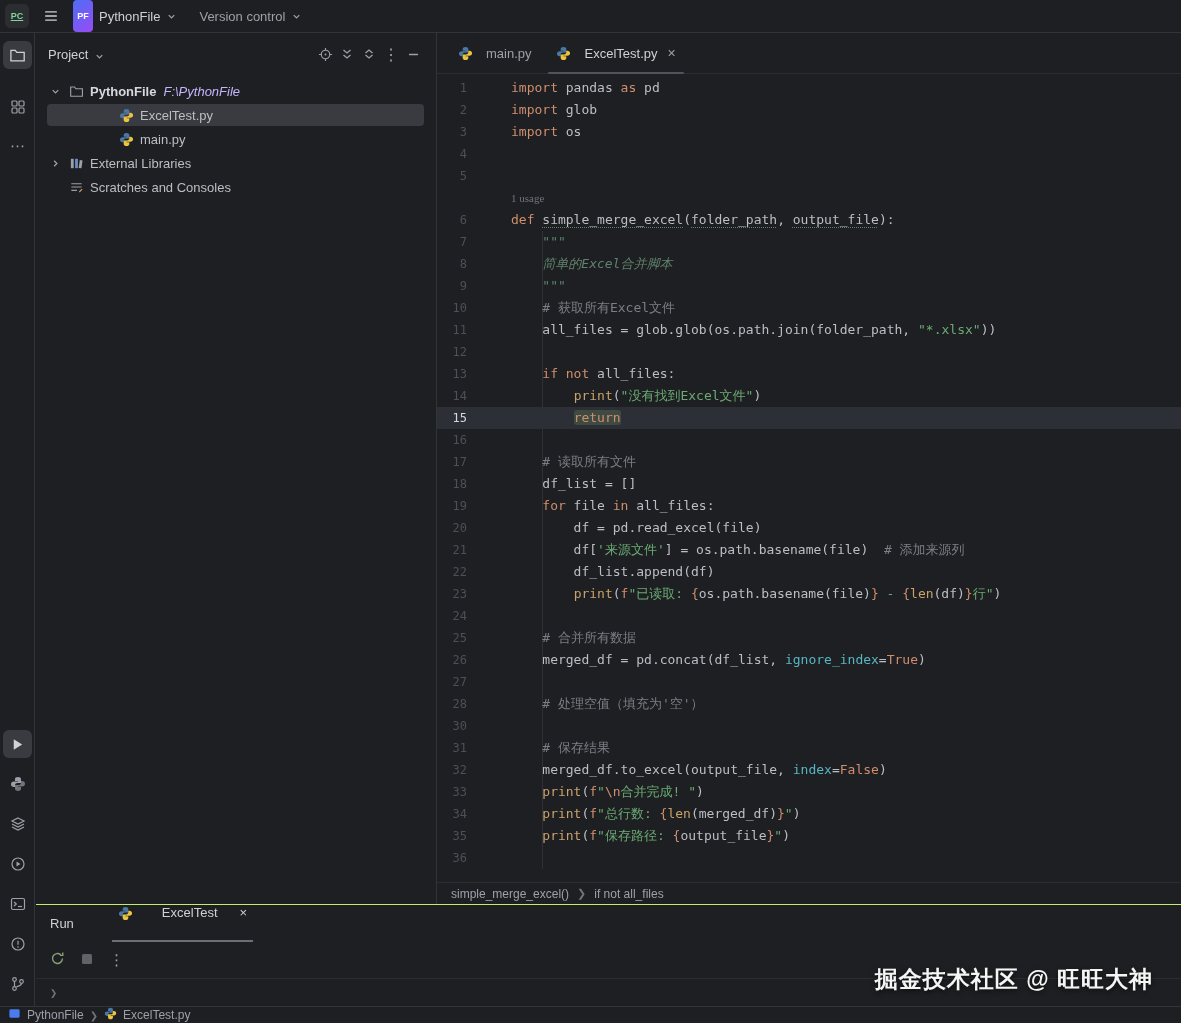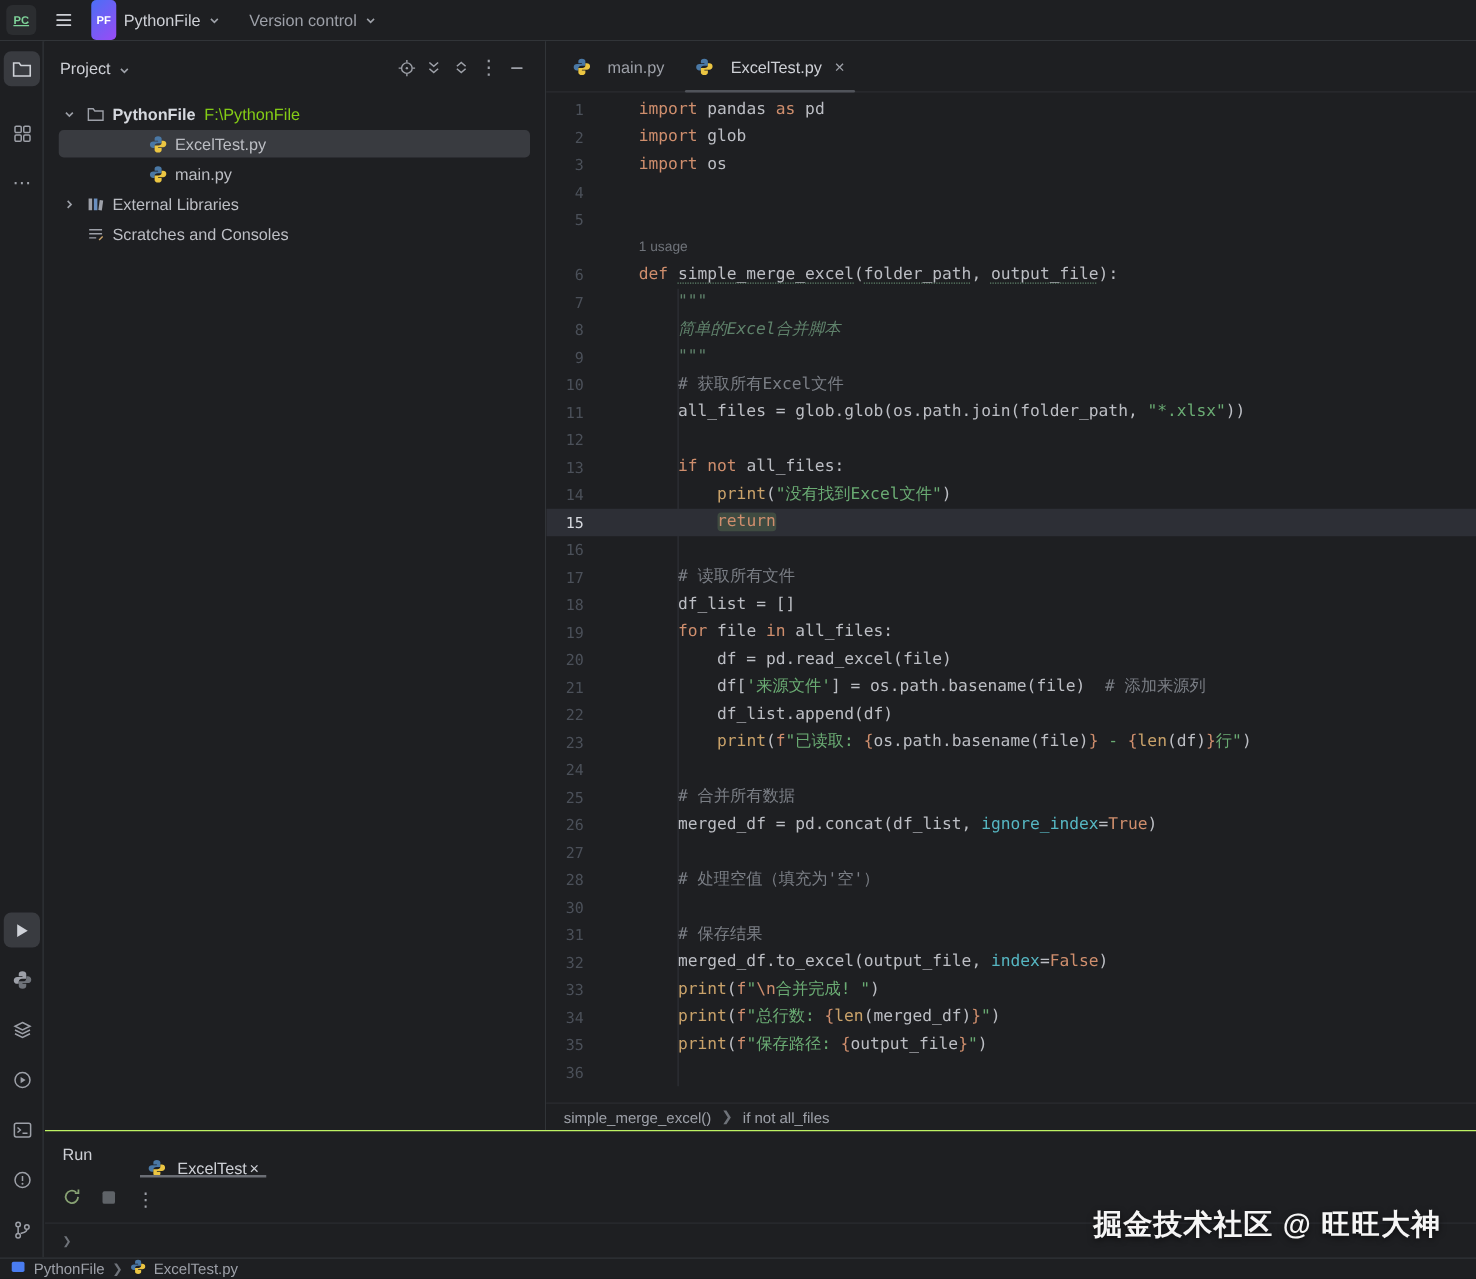--- a/index.html
+++ b/index.html
@@ -36,55 +36,55 @@
   .phicon { width:22px; height:22px; display:grid; place-items:center; color:#9da0a8; }
   #tree { padding-top:4px; }
   .tree-row { height:24px; display:flex; align-items:center; position:relative; font-size:13px; }
   .tree-row > span { position:relative; z-index:1; }
   .tree-row.selected::before { content:''; position:absolute; left:11px; right:12px; top:1px; bottom:1px;
                                background:#393b40; border-radius:4px; }
   .lvl1 { padding-left:12px; } .lvl2 { padding-left:62px; }
   .tchev { width:14px; height:14px; margin-right:6px; display:grid; place-items:center; }
   .ticon { width:16px; height:16px; margin-right:6px; display:grid; place-items:center; }
   .tlabel.bold { font-weight:700; color:#d5d8de; }
-  .tsuffix { color:#84cc16; margin-left:7px; }
+  .tsuffix { color:#c4b5fd; margin-left:7px;font-style:italic; }
 
   
   #editor { position:absolute; left:437px; top:33px; width:744px; height:871px; background:#1e1f22; }
   #tabbar { height:41px; border-bottom:1px solid #2b2d31; display:flex; align-items:stretch; padding-left:8px; }
   .etab { display:flex; align-items:center; gap:7px; padding:0 12px; font-size:13px; color:#9da0a8; position:relative; }
   .etab.active { color:#ced0d6; }
   .etab.active::after { content:''; position:absolute; left:4px; right:4px; bottom:-1px; height:2px;
                         background:#50535a; border-radius:1px; }
   .etab .close { color:#9da0a8; font-size:14px; margin-left:3px; line-height:1; }
   #guide { position:absolute; left:105px; top:198px; width:1px; height:638px; background:#2e3136; }
   #code-area { position:absolute; left:0; right:0; top:41px; bottom:22px; overflow:hidden;
                font-family:"DejaVu Sans Mono", monospace; font-size:13px; line-height:22px; padding-top:3px; }
   .crow { display:flex; height:22px; white-space:pre; }
   .crow .gut { flex:0 0 64px; text-align:right; padding-right:34px; color:#4b5059; font-size:12px; }
   .crow .ct { flex:1; padding-left:10px; white-space:pre; }
   .crow.current { background:#2d2f36; }
   .crow.current .gut { color:#d5d8de; }
-  .inlay { color:#6f737a; font-size:11px; font-family:Liberation Sans, sans-serif; }
+  .inlay { color:#6f737a; font-size:11px; font-family:Liberation Serif, serif; }
   .t-p { color:#bcbec4; } .t-k { color:#cf8e6d; } .t-s { color:#6aab73; }
   .t-c { color:#7a7e85; } .t-d { color:#5f826b; } .t-di { color:#5f826b; font-style:italic; }
   .t-b { color:#c9a26a; } .t-a { color:#56b6c2; } .t-br { color:#cf8e6d; } .t-esc { color:#cf8e6d; }
   .t-u, .t-fnu { color:#bcbec4; text-decoration:underline dotted #5f826b 1px; text-underline-offset:3px; }
   .t-kx { color:#cf8e6d; background:#3f4b41; border-radius:3px;text-align:right; }
   #crumbs { position:absolute; left:0; right:0; bottom:0; height:22px; border-top:1px solid #2b2d31;
             display:flex; align-items:center; gap:8px; padding-left:14px; font-size:12px; color:#9da0a8;
             background:#1e1f22; }
   #crumbs .sep { color:#6f737a; font-size:11px; }
 
   
   #run { position:absolute; left:36px; top:904px; width:1145px; height:102px;
          border-top:1px solid #bef264; background:#1e1f22; }
   .run-head { height:37px; display:flex; align-items:center; padding-left:14px; }
   .run-title { font-size:13px; color:#ced0d6; }
-  .run-tab { margin-left:38px; height:37px; display:flex; align-items:flex-end; gap:2px;
+  .run-tab { margin-left:38px; height:37px; display:flex; align-items:flex-start; gap:22px;
              font-size:13px; color:#ced0d6; position:relative; padding:0 6px; }
   .run-tab::after { content:''; position:absolute; left:0; right:0; bottom:0; height:2px; background:#6b6e75; }
   .run-toolbar { height:36px; display:flex; align-items:center; gap:16px; padding-left:14px; color:#9da0a8; }
   .run-console { height:29px; border-top:1px solid #2a2c30; display:flex; align-items:center; gap:14px;
                  padding-left:14px; font-family:"DejaVu Sans Mono", monospace; font-size:13px; color:#bcbec4; }
   .fold { color:#6f737a; font-size:12px; }
 
   
   #status { position:absolute; left:0; top:1006px; width:1181px; height:17px; border-top:1px solid #313438;
             display:flex; align-items:center; gap:6px; padding-left:8px; font-size:12px; color:#9da0a8;

